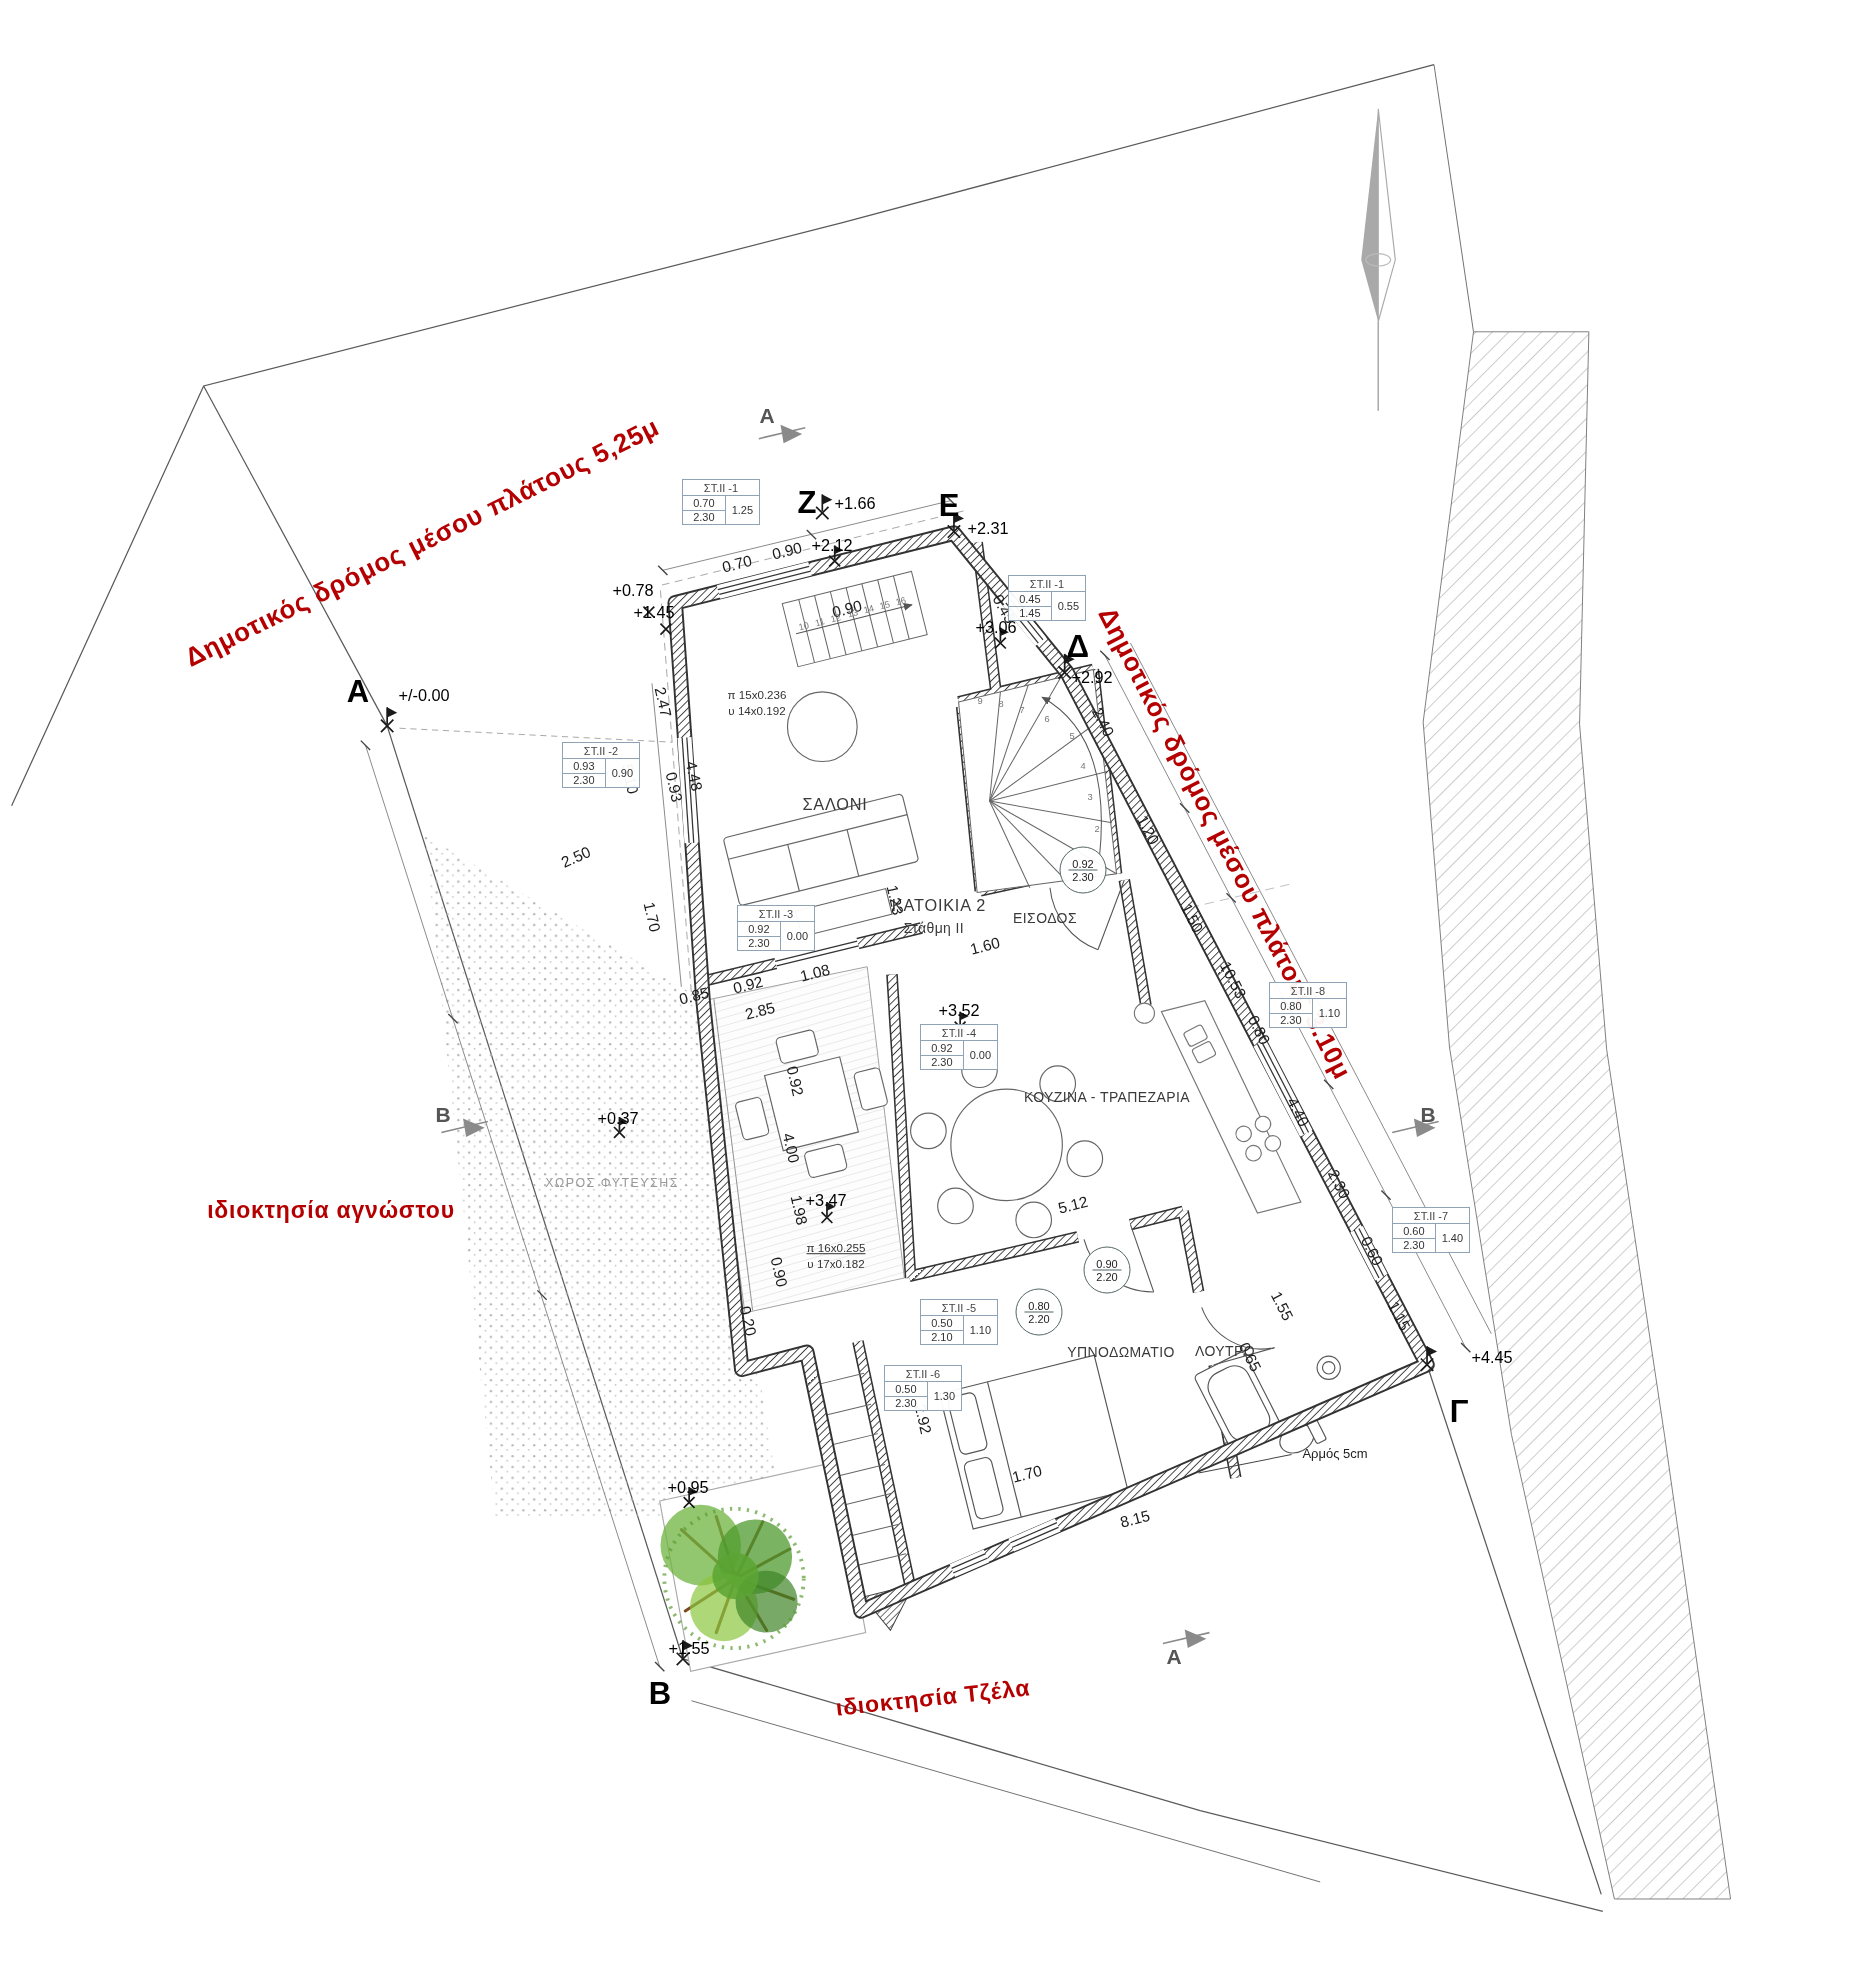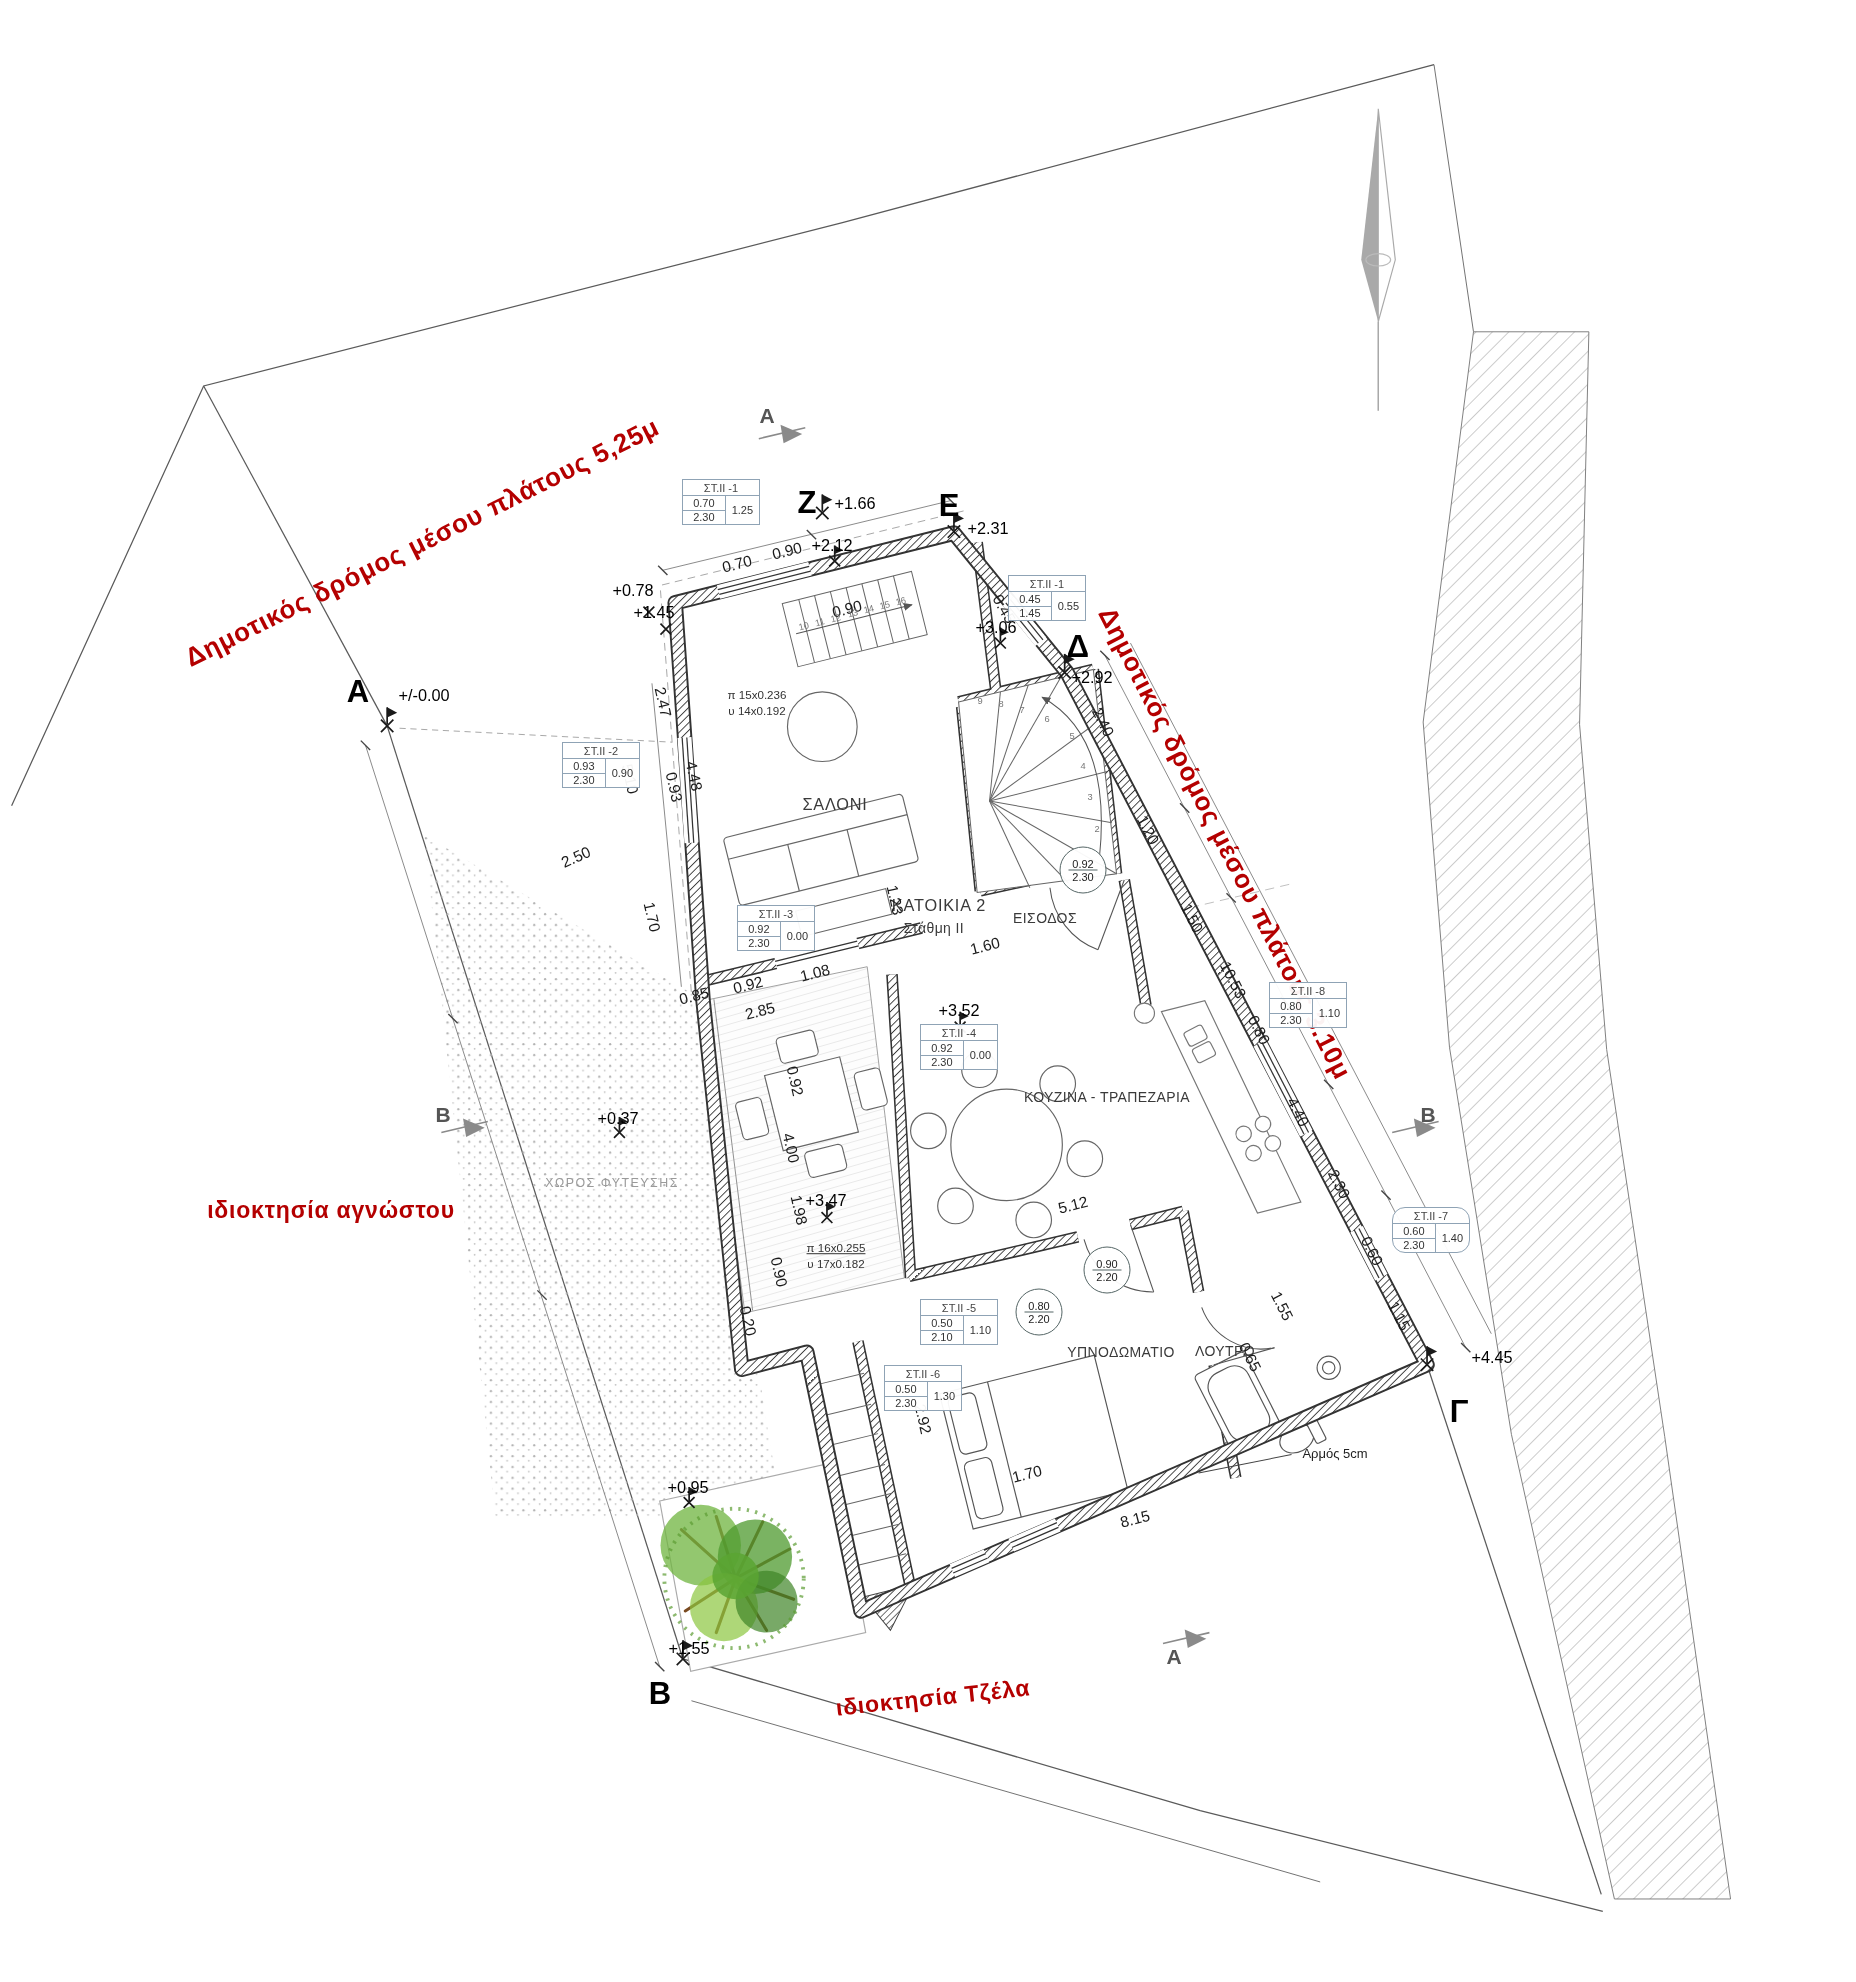--- a/index.html
+++ b/index.html
@@ -564,21 +564,21 @@
       <div class="otag" style="left: 884px; top: 1365px;">
     <div class="otag-name">ΣΤ.ΙΙ -6</div>
     <div class="otag-body">
       <div class="otag-wh">
         <div class="otag-w">0.50</div>
         <div class="otag-h">2.30</div>
       </div>
       <div class="otag-sill">1.30</div>
     </div>
   </div>
-      <div class="otag" style="left: 1392px; top: 1207px; border-radius: 13px;">
+      <div class="otag" style="left: 1392px; top: 1207px;">
     <div class="otag-name">ΣΤ.ΙΙ -7</div>
     <div class="otag-body">
       <div class="otag-wh">
         <div class="otag-w">0.60</div>
         <div class="otag-h">2.30</div>
       </div>
       <div class="otag-sill">1.40</div>
     </div>
   </div>
       <div class="otag" style="left: 1269px; top: 982px;">

